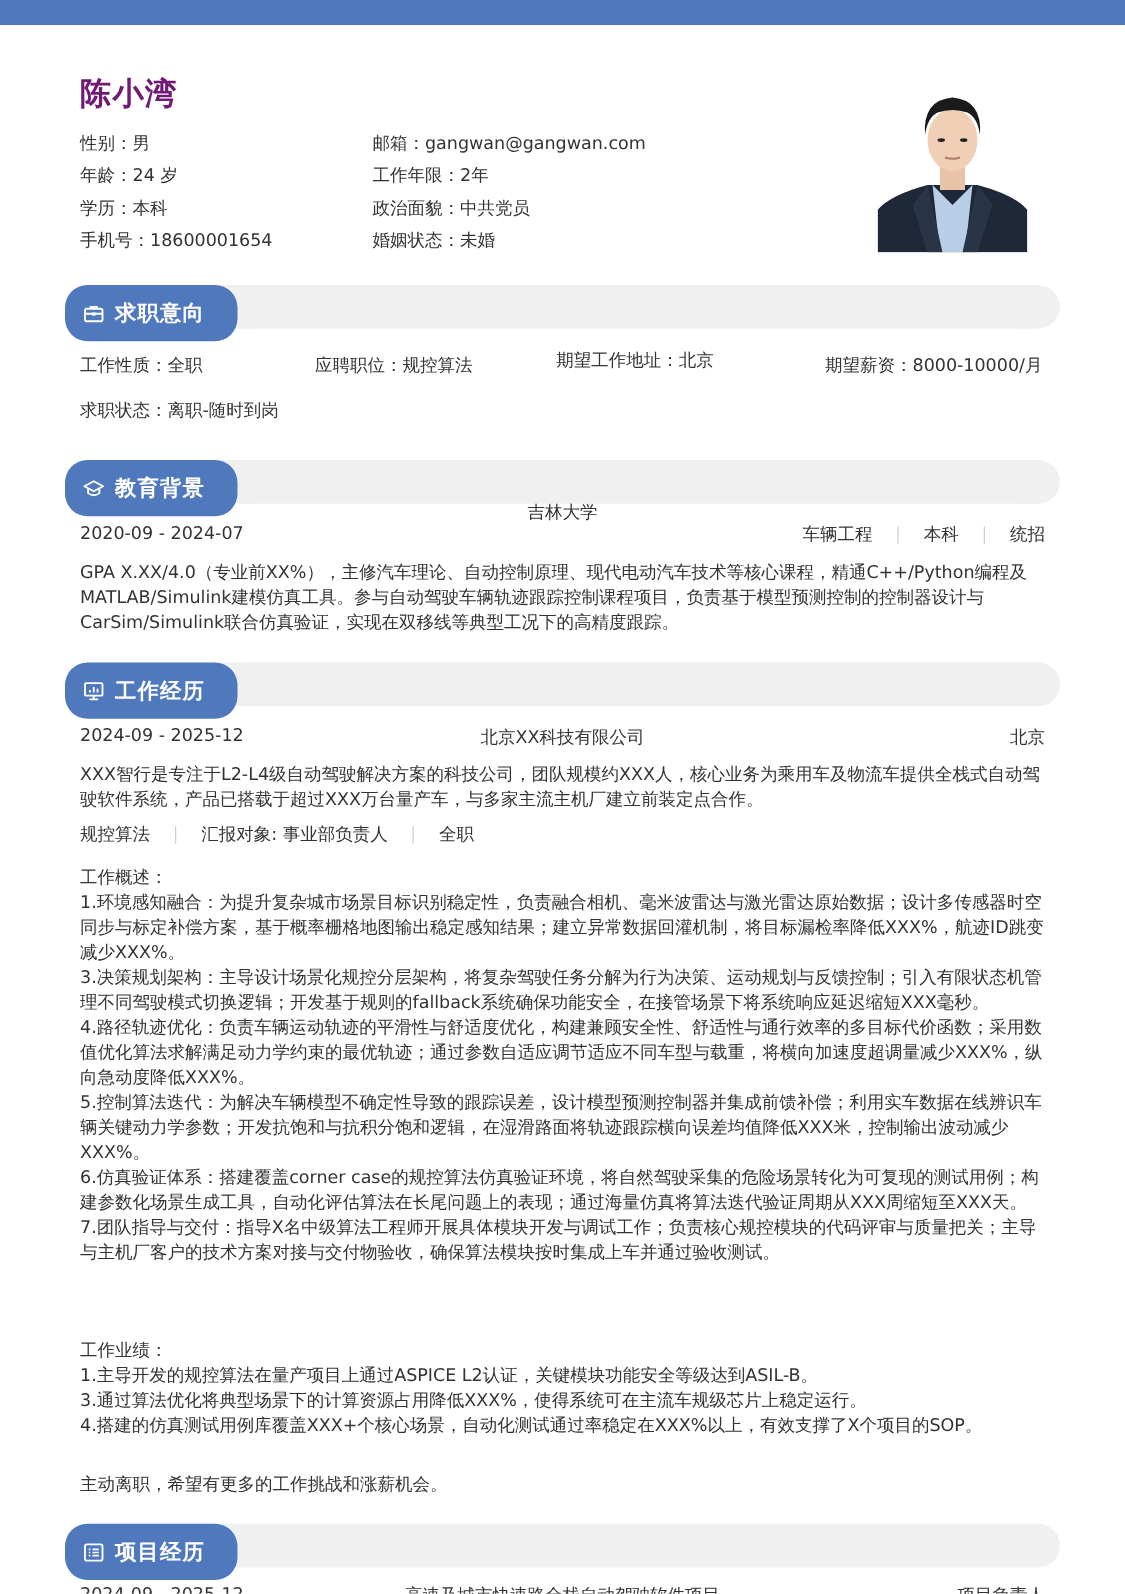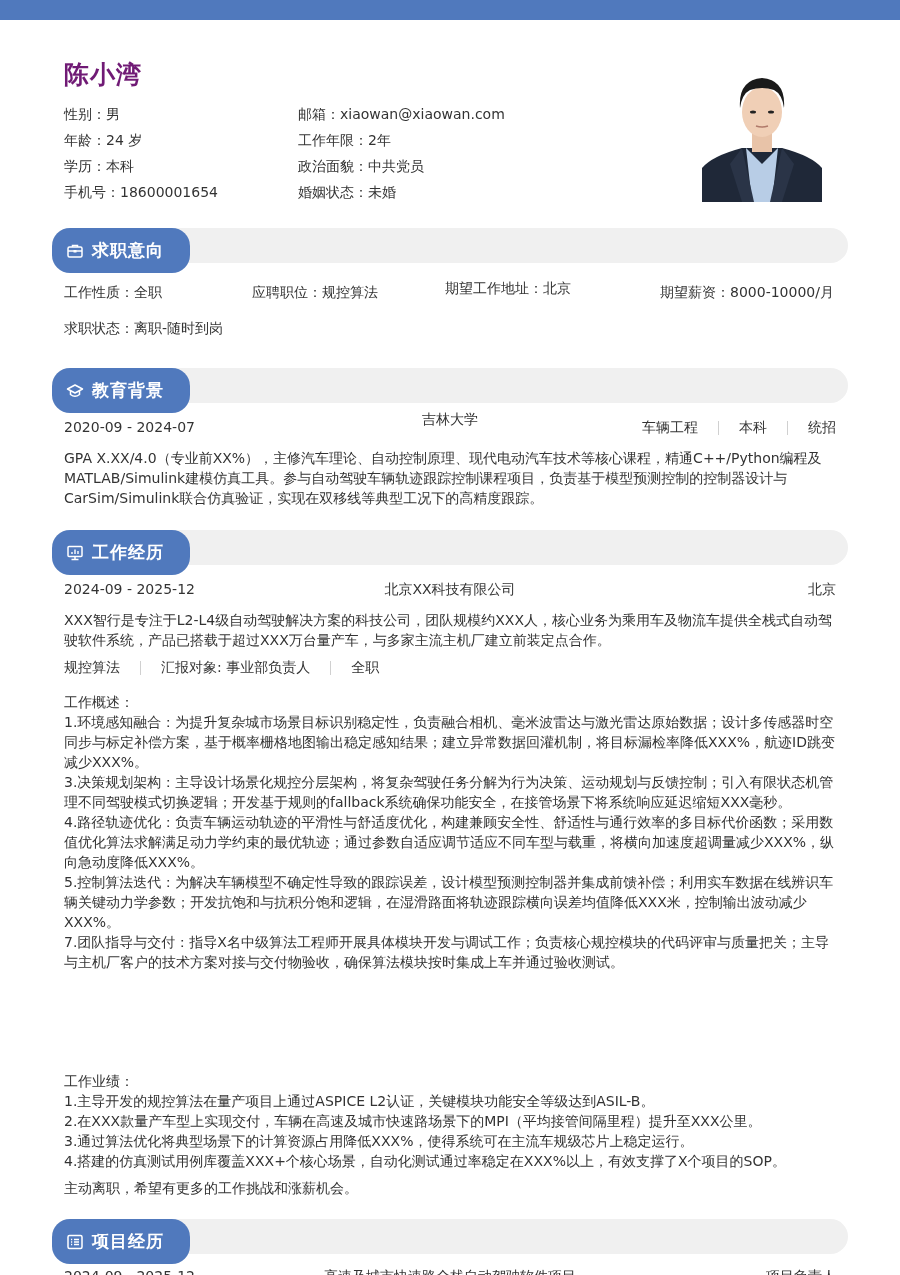--- a/index.html
+++ b/index.html
@@ -34,21 +34,21 @@
 
 <div class="topbar"></div>
 
 <div class="name">陈小湾</div>
 
 <div class="info-row" style="left:64px; top:106px;"><span class="lbl">性别：</span><span>男</span></div>
 <div class="info-row" style="left:64px; top:132px;"><span class="lbl">年龄：</span><span>24 岁</span></div>
 <div class="info-row" style="left:64px; top:158px;"><span class="lbl">学历：</span><span>本科</span></div>
 <div class="info-row" style="left:64px; top:184px;"><span class="lbl">手机号：</span><span>18600001654</span></div>
 
-<div class="info-row" style="left:298px; top:106px;"><span class="lbl">邮箱：</span><span>xiaowan@xiaowan.com</span></div>
+<div class="info-row" style="left:298px; top:106px;"><span class="lbl">邮箱：</span><span>gangwan@gangwan.com</span></div>
 <div class="info-row" style="left:298px; top:132px;"><span class="lbl">工作年限：</span><span>2年</span></div>
 <div class="info-row" style="left:298px; top:158px;"><span class="lbl">政治面貌：</span><span>中共党员</span></div>
 <div class="info-row" style="left:298px; top:184px;text-align:right;"><span class="lbl">婚姻状态：</span><span>未婚</span></div>
 
 <div class="photo">
   <svg width="120" height="134" viewBox="0 0 120 134">
     <rect width="120" height="134" fill="#ffffff"></rect>
 
     <path d="M0 100 Q10 88 40 80 L80 80 Q110 88 120 100 L120 134 L0 134 Z" fill="#1f2838"></path>
 
@@ -94,21 +94,21 @@
   <div class="pill">
     <svg viewBox="0 0 18 18">
       <path d="M1.5 7 L9 3 L16.5 7 L9 11 Z" fill="none" stroke="#fff" stroke-width="1.5" stroke-linejoin="round"></path>
       <path d="M4.5 8.8 V12.5 Q9 16 13.5 12.5 V8.8" fill="none" stroke="#fff" stroke-width="1.5"></path>
     </svg>
     <span>教育背景</span>
   </div>
 </div>
 
 <div class="line" style="left:64px; top:419px;">2020-09 - 2024-07</div>
-<div class="line center" style="left:300px; width:300px; top:411px;">吉林大学</div>
+<div class="line center" style="left:300px; width:300px; top:401px;">吉林大学</div>
 <div class="tags" style="right:64px; top:419px;">
   <span>车辆工程</span>
   <span class="sep"></span>
   <span>本科</span>
   <span class="sep"></span>
   <span>统招</span>
 </div>
 <div class="para" style="top:448px;">
   <p>GPA X.XX/4.0（专业前XX%），主修汽车理论、自动控制原理、现代电动汽车技术等核心课程，精通C++/Python编程及MATLAB/Simulink建模仿真工具。参与自动驾驶车辆轨迹跟踪控制课程项目，负责基于模型预测控制的控制器设计与CarSim/Simulink联合仿真验证，实现在双移线等典型工况下的高精度跟踪。</p>
 </div>
@@ -140,27 +140,27 @@
   <span class="sep"></span>
   <span>全职</span>
 </div>
 
 <div class="para" style="top:692px;">
   <p>工作概述：</p>
   <p>1.环境感知融合：为提升复杂城市场景目标识别稳定性，负责融合相机、毫米波雷达与激光雷达原始数据；设计多传感器时空同步与标定补偿方案，基于概率栅格地图输出稳定感知结果；建立异常数据回灌机制，将目标漏检率降低XXX%，航迹ID跳变减少XXX%。</p>
   <p>3.决策规划架构：主导设计场景化规控分层架构，将复杂驾驶任务分解为行为决策、运动规划与反馈控制；引入有限状态机管理不同驾驶模式切换逻辑；开发基于规则的fallback系统确保功能安全，在接管场景下将系统响应延迟缩短XXX毫秒。</p>
   <p>4.路径轨迹优化：负责车辆运动轨迹的平滑性与舒适度优化，构建兼顾安全性、舒适性与通行效率的多目标代价函数；采用数值优化算法求解满足动力学约束的最优轨迹；通过参数自适应调节适应不同车型与载重，将横向加速度超调量减少XXX%，纵向急动度降低XXX%。</p>
   <p>5.控制算法迭代：为解决车辆模型不确定性导致的跟踪误差，设计模型预测控制器并集成前馈补偿；利用实车数据在线辨识车辆关键动力学参数；开发抗饱和与抗积分饱和逻辑，在湿滑路面将轨迹跟踪横向误差均值降低XXX米，控制输出波动减少XXX%。</p>
+  <p>6.仿真验证体系：搭建覆盖corner case的规控算法仿真验证环境，将自然驾驶采集的危险场景转化为可复现的测试用例；构建参数化场景生成工具，自动化评估算法在长尾问题上的表现；通过海量仿真将算法迭代验证周期从XXX周缩短至XXX天。</p>
   <p>7.团队指导与交付：指导X名中级算法工程师开展具体模块开发与调试工作；负责核心规控模块的代码评审与质量把关；主导与主机厂客户的技术方案对接与交付物验收，确保算法模块按时集成上车并通过验收测试。</p>
 </div>
 
 <div class="para" style="top:1071px;">
   <p>工作业绩：</p>
   <p>1.主导开发的规控算法在量产项目上通过ASPICE L2认证，关键模块功能安全等级达到ASIL-B。</p>
-  <p>2.在XXX款量产车型上实现交付，车辆在高速及城市快速路场景下的MPI（平均接管间隔里程）提升至XXX公里。</p>
   <p>3.通过算法优化将典型场景下的计算资源占用降低XXX%，使得系统可在主流车规级芯片上稳定运行。</p>
   <p>4.搭建的仿真测试用例库覆盖XXX+个核心场景，自动化测试通过率稳定在XXX%以上，有效支撑了X个项目的SOP。</p>
 </div>
 
 <div class="para" style="top:1178px;">
   <p>主动离职，希望有更多的工作挑战和涨薪机会。</p>
 </div>
 
 <div class="sec" style="top:1219px;">
   <div class="track"></div>

